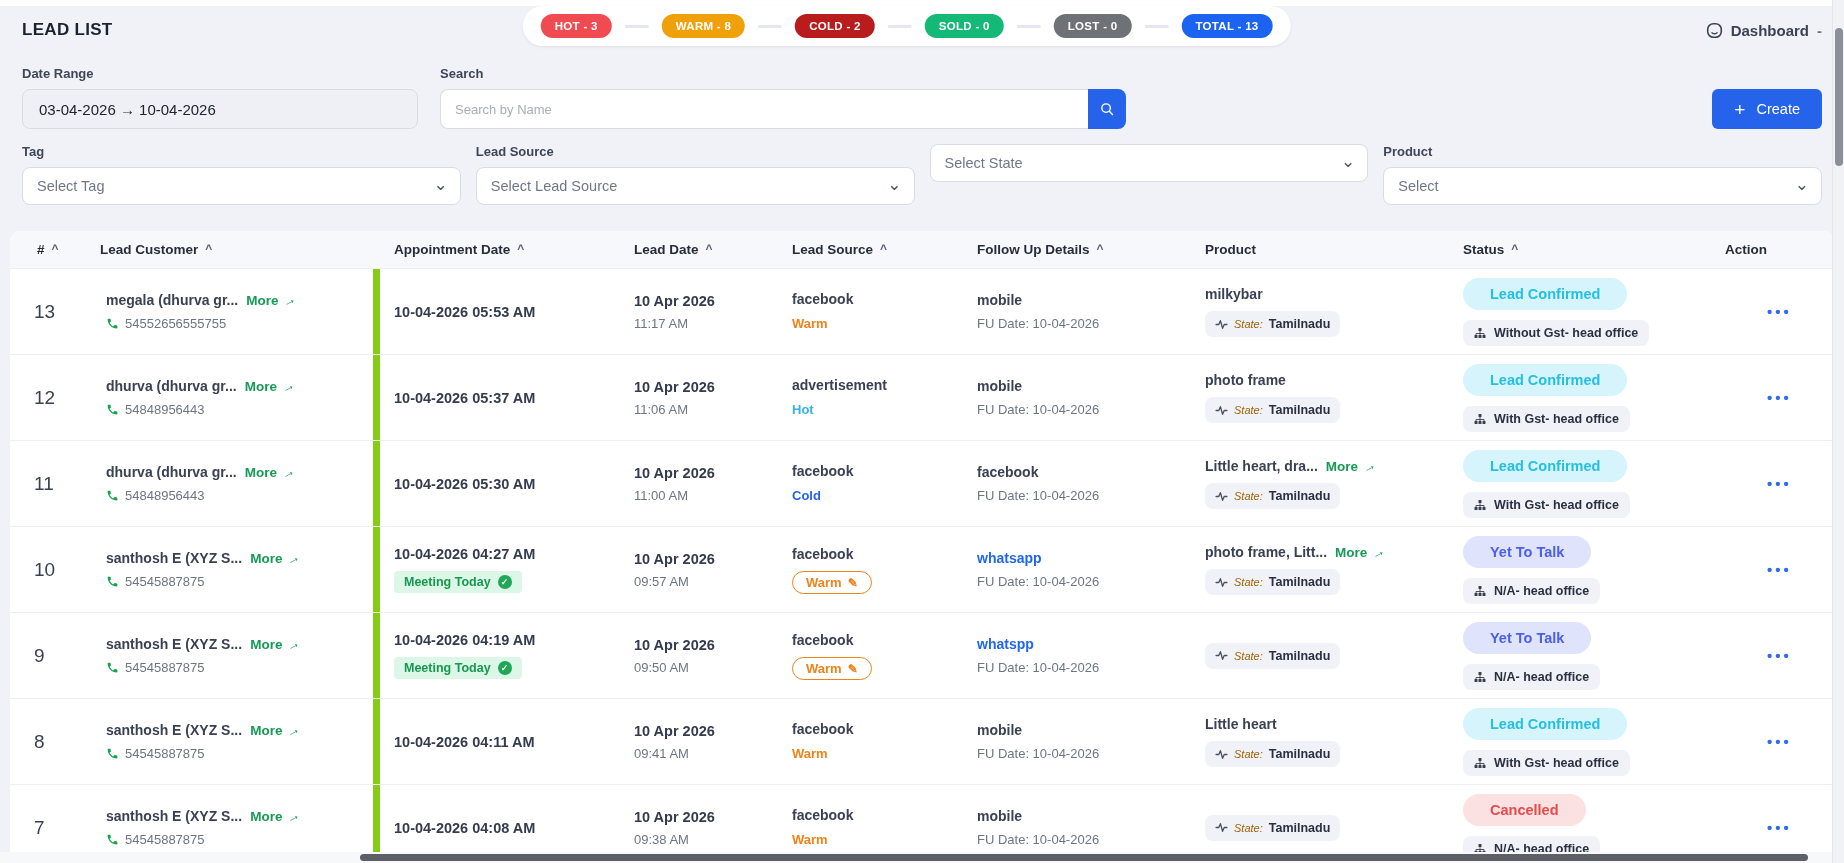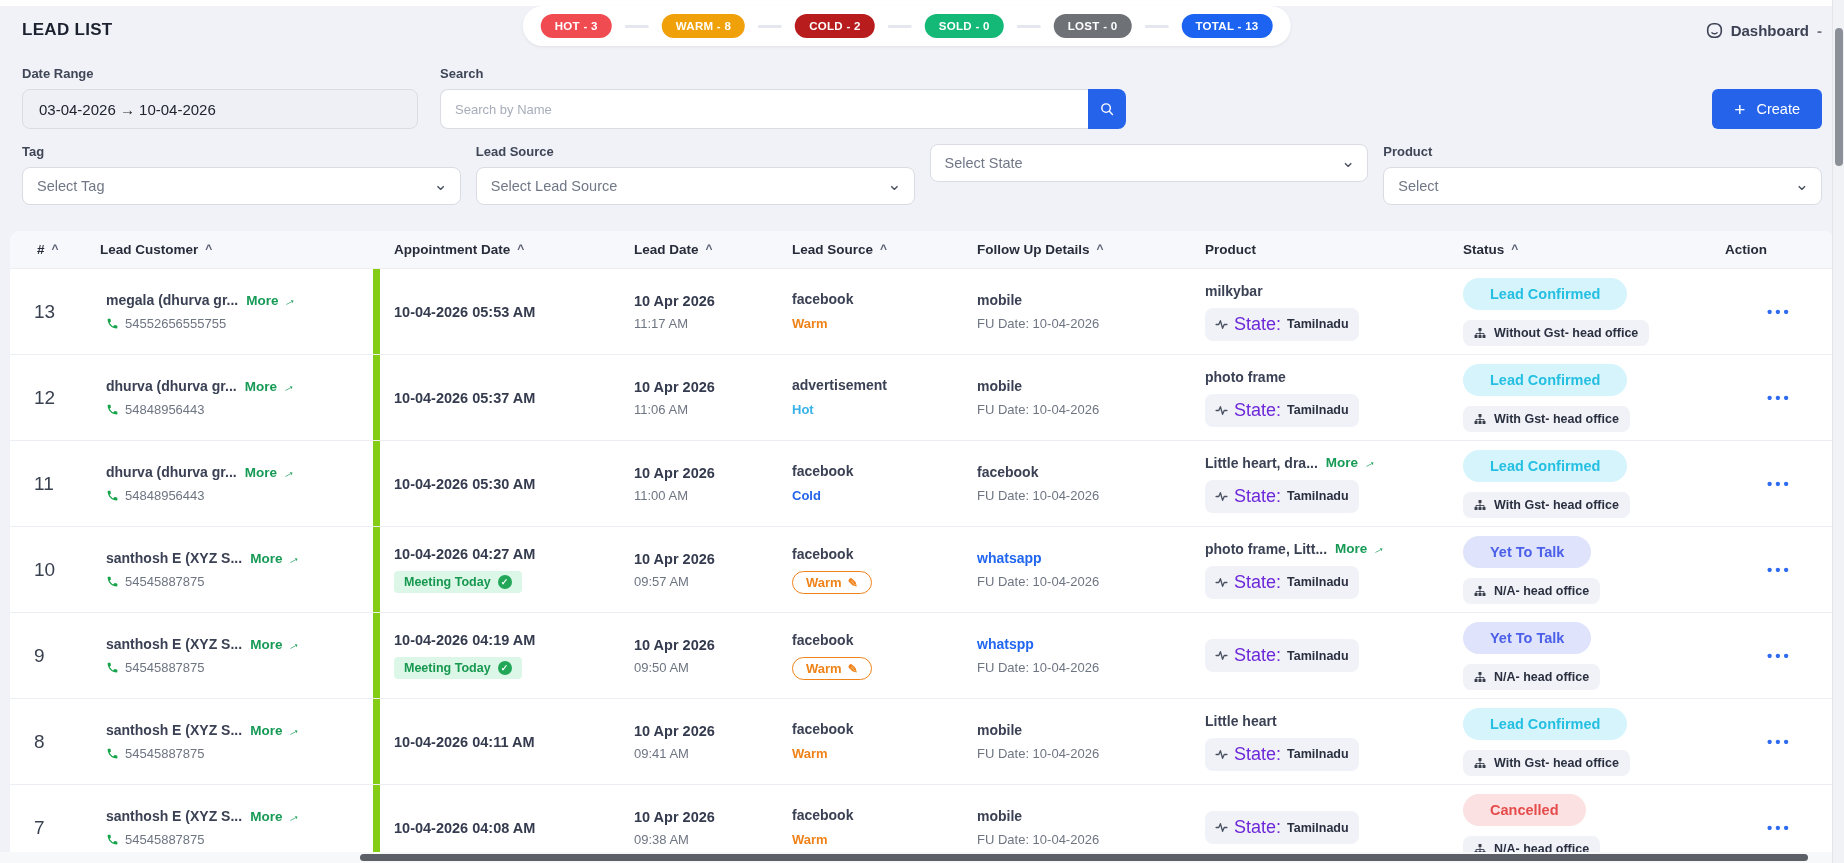--- a/index.html
+++ b/index.html
@@ -81,21 +81,21 @@
   .temp.temp-pill { border:1.5px solid; border-radius:999px; padding:3px 13px; font-weight:700; }
   .temp.temp-pill .pencil { display:inline; }
   .fu-channel { font-size:14px; font-weight:700; color:#3b4154; }
   .fu-channel.fu-link { color:#2166f0; cursor:pointer; }
   .fu-date { font-size:13px; color:#6e7582; margin-top:8px; }
   .prod-top { display:flex; align-items:center; gap:8px; margin-bottom:9px; white-space:nowrap; }
   .prod-name { font-size:14px; font-weight:700; color:#3b4154; overflow:hidden; text-overflow:ellipsis; max-width:140px; }
   .state-badge { display:inline-flex; align-items:center; gap:6px; background:#f0f2f7; border-radius:8px;
                  padding:6px 10px; }
   .state-ic { width:13px; height:13px; color:#4a5160; }
-  .state-lbl { font-size:18px; color:#6d28d9; }
+  .state-lbl { font-size:11px; color:#a16207;font-style:italic; }
   .state-val { font-size:12.5px; font-weight:700; color:#2a3040; }
   .c-status { display:flex; flex-direction:column; align-items:flex-start; gap:10px; }
   .status-pill { border-radius:999px; padding:8px 27px; font-size:14.5px; font-weight:600; cursor:pointer;
                  white-space:nowrap; }
   .gst-badge { display:inline-flex; align-items:center; gap:8px; background:#f0f2f7; border-radius:8px;
                padding:6px 11px; font-size:12.5px; font-weight:700; color:#2a3040; white-space:nowrap; }
   .gst-ic { width:12px; height:12px; color:#3a404e; }
   .c-action { text-align:center; }
   .dots { color:#2e6bf0; font-size:15px; font-weight:700; letter-spacing:3px; cursor:pointer; }
 

